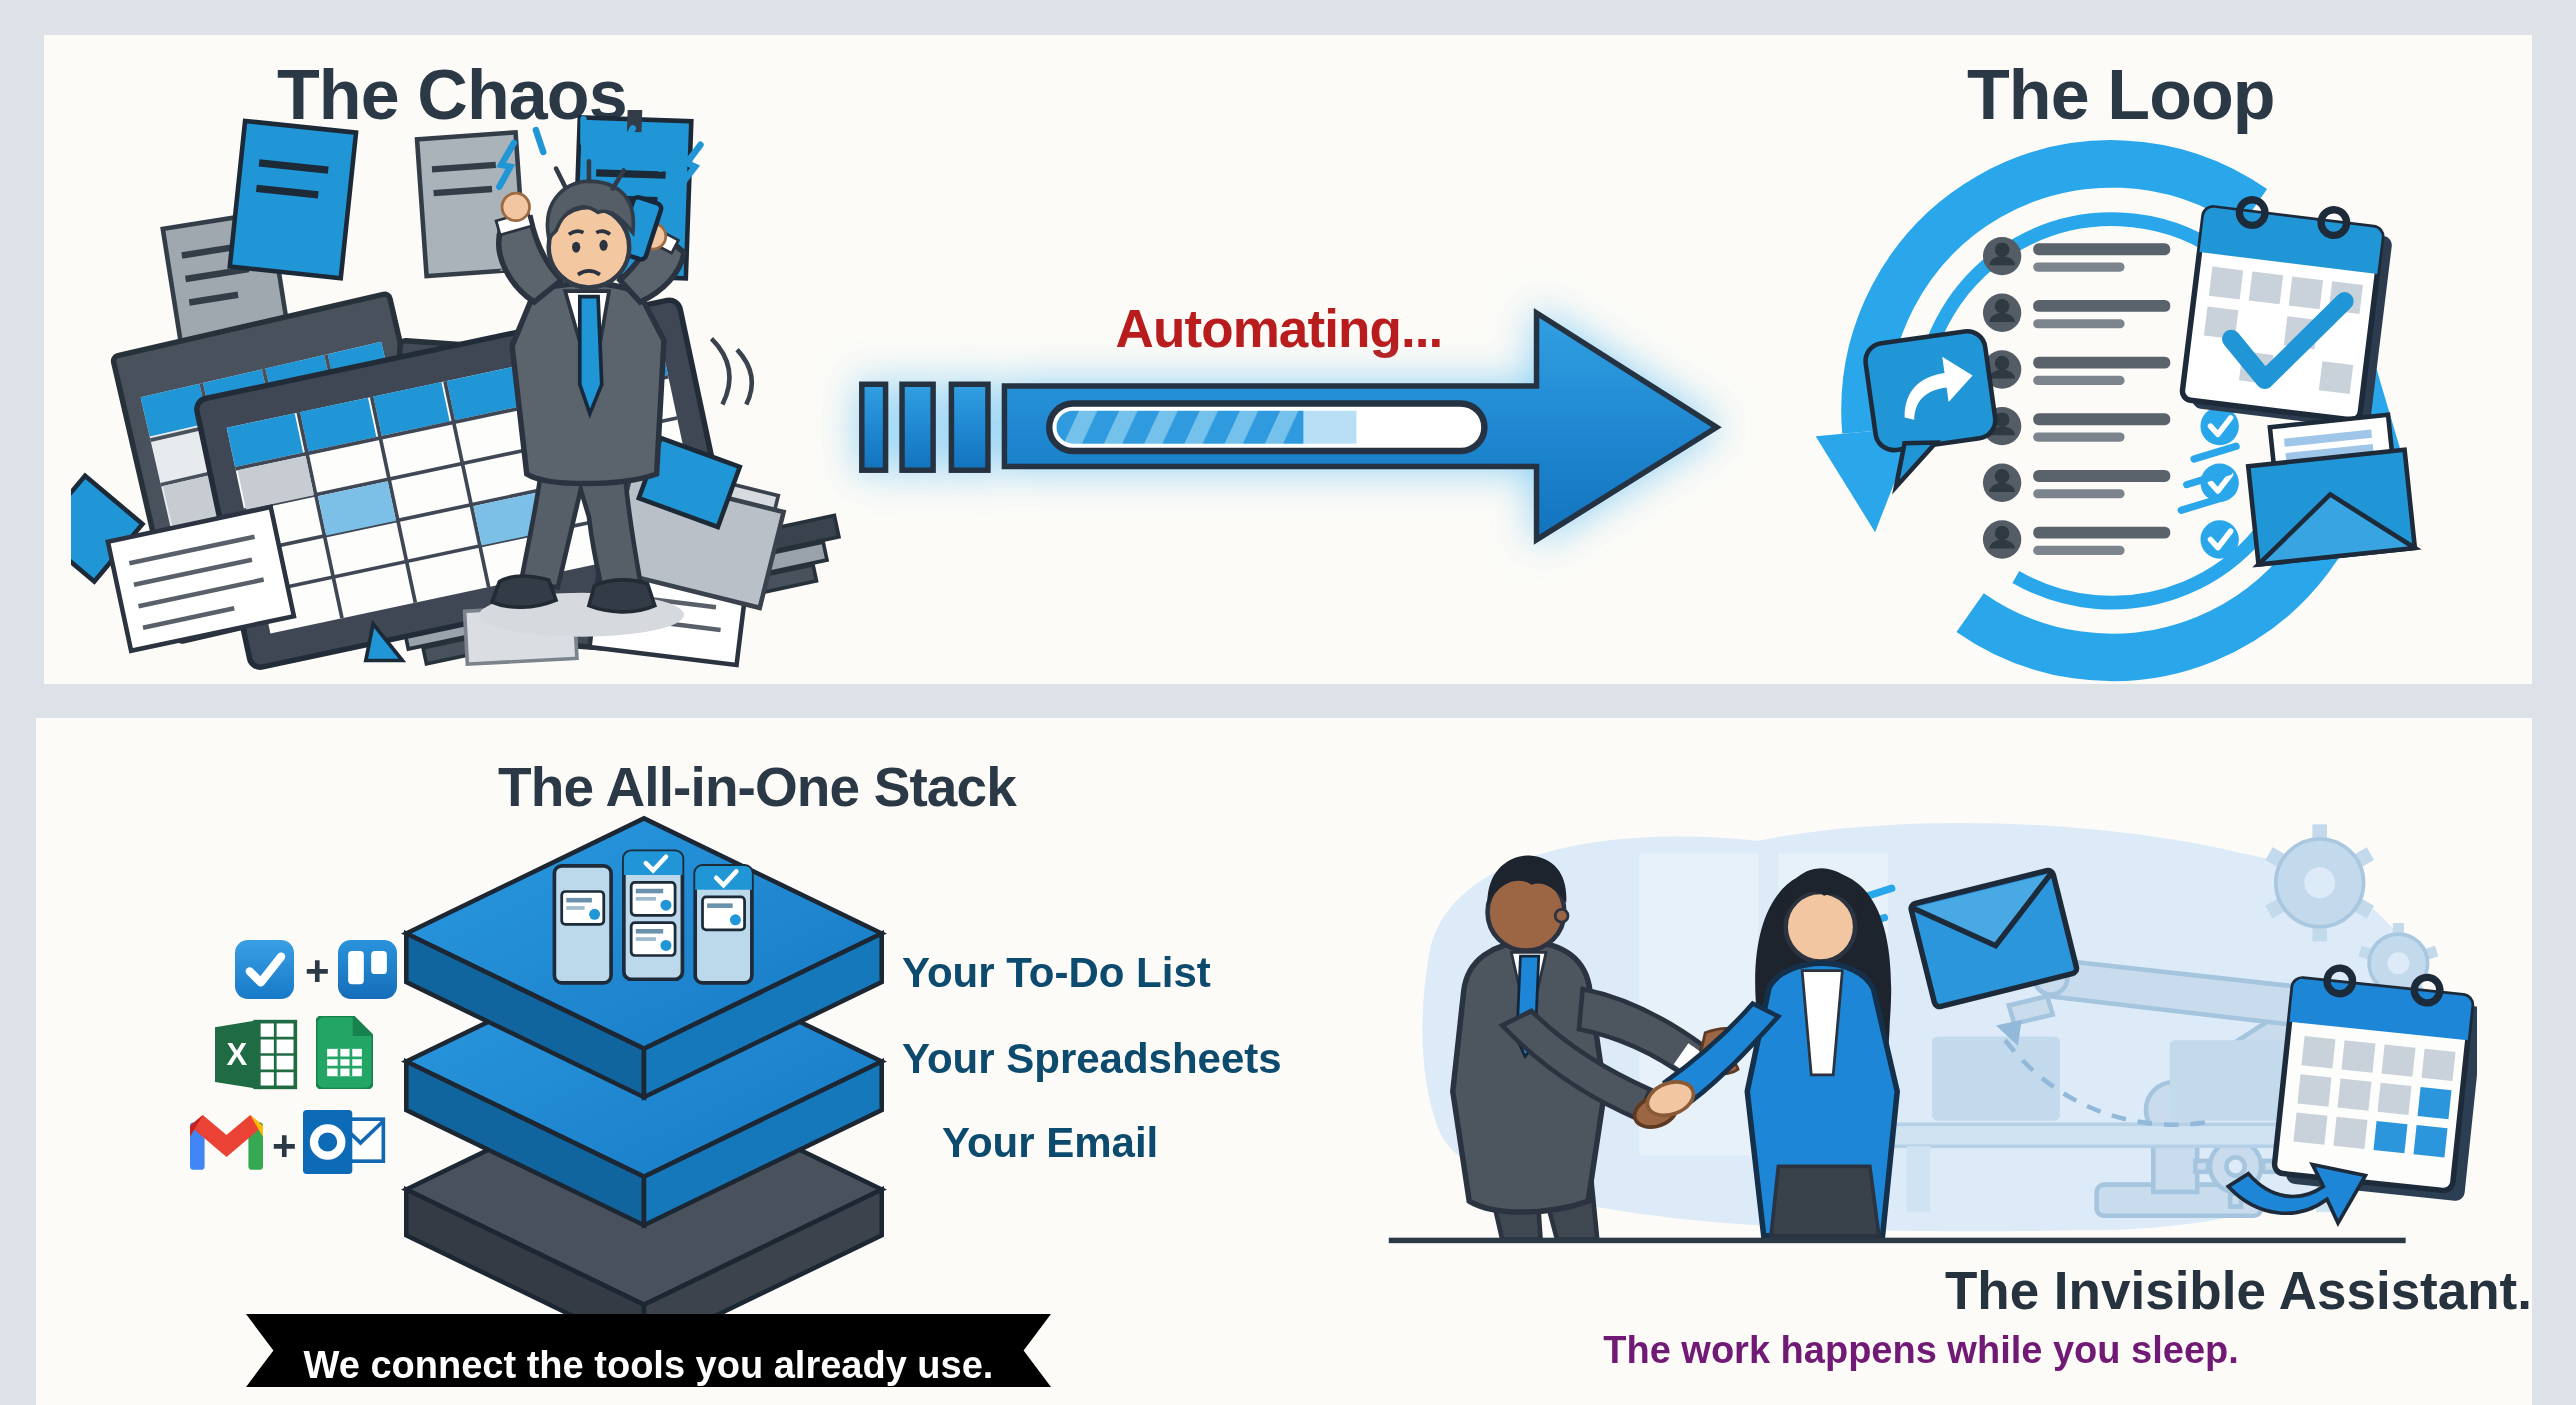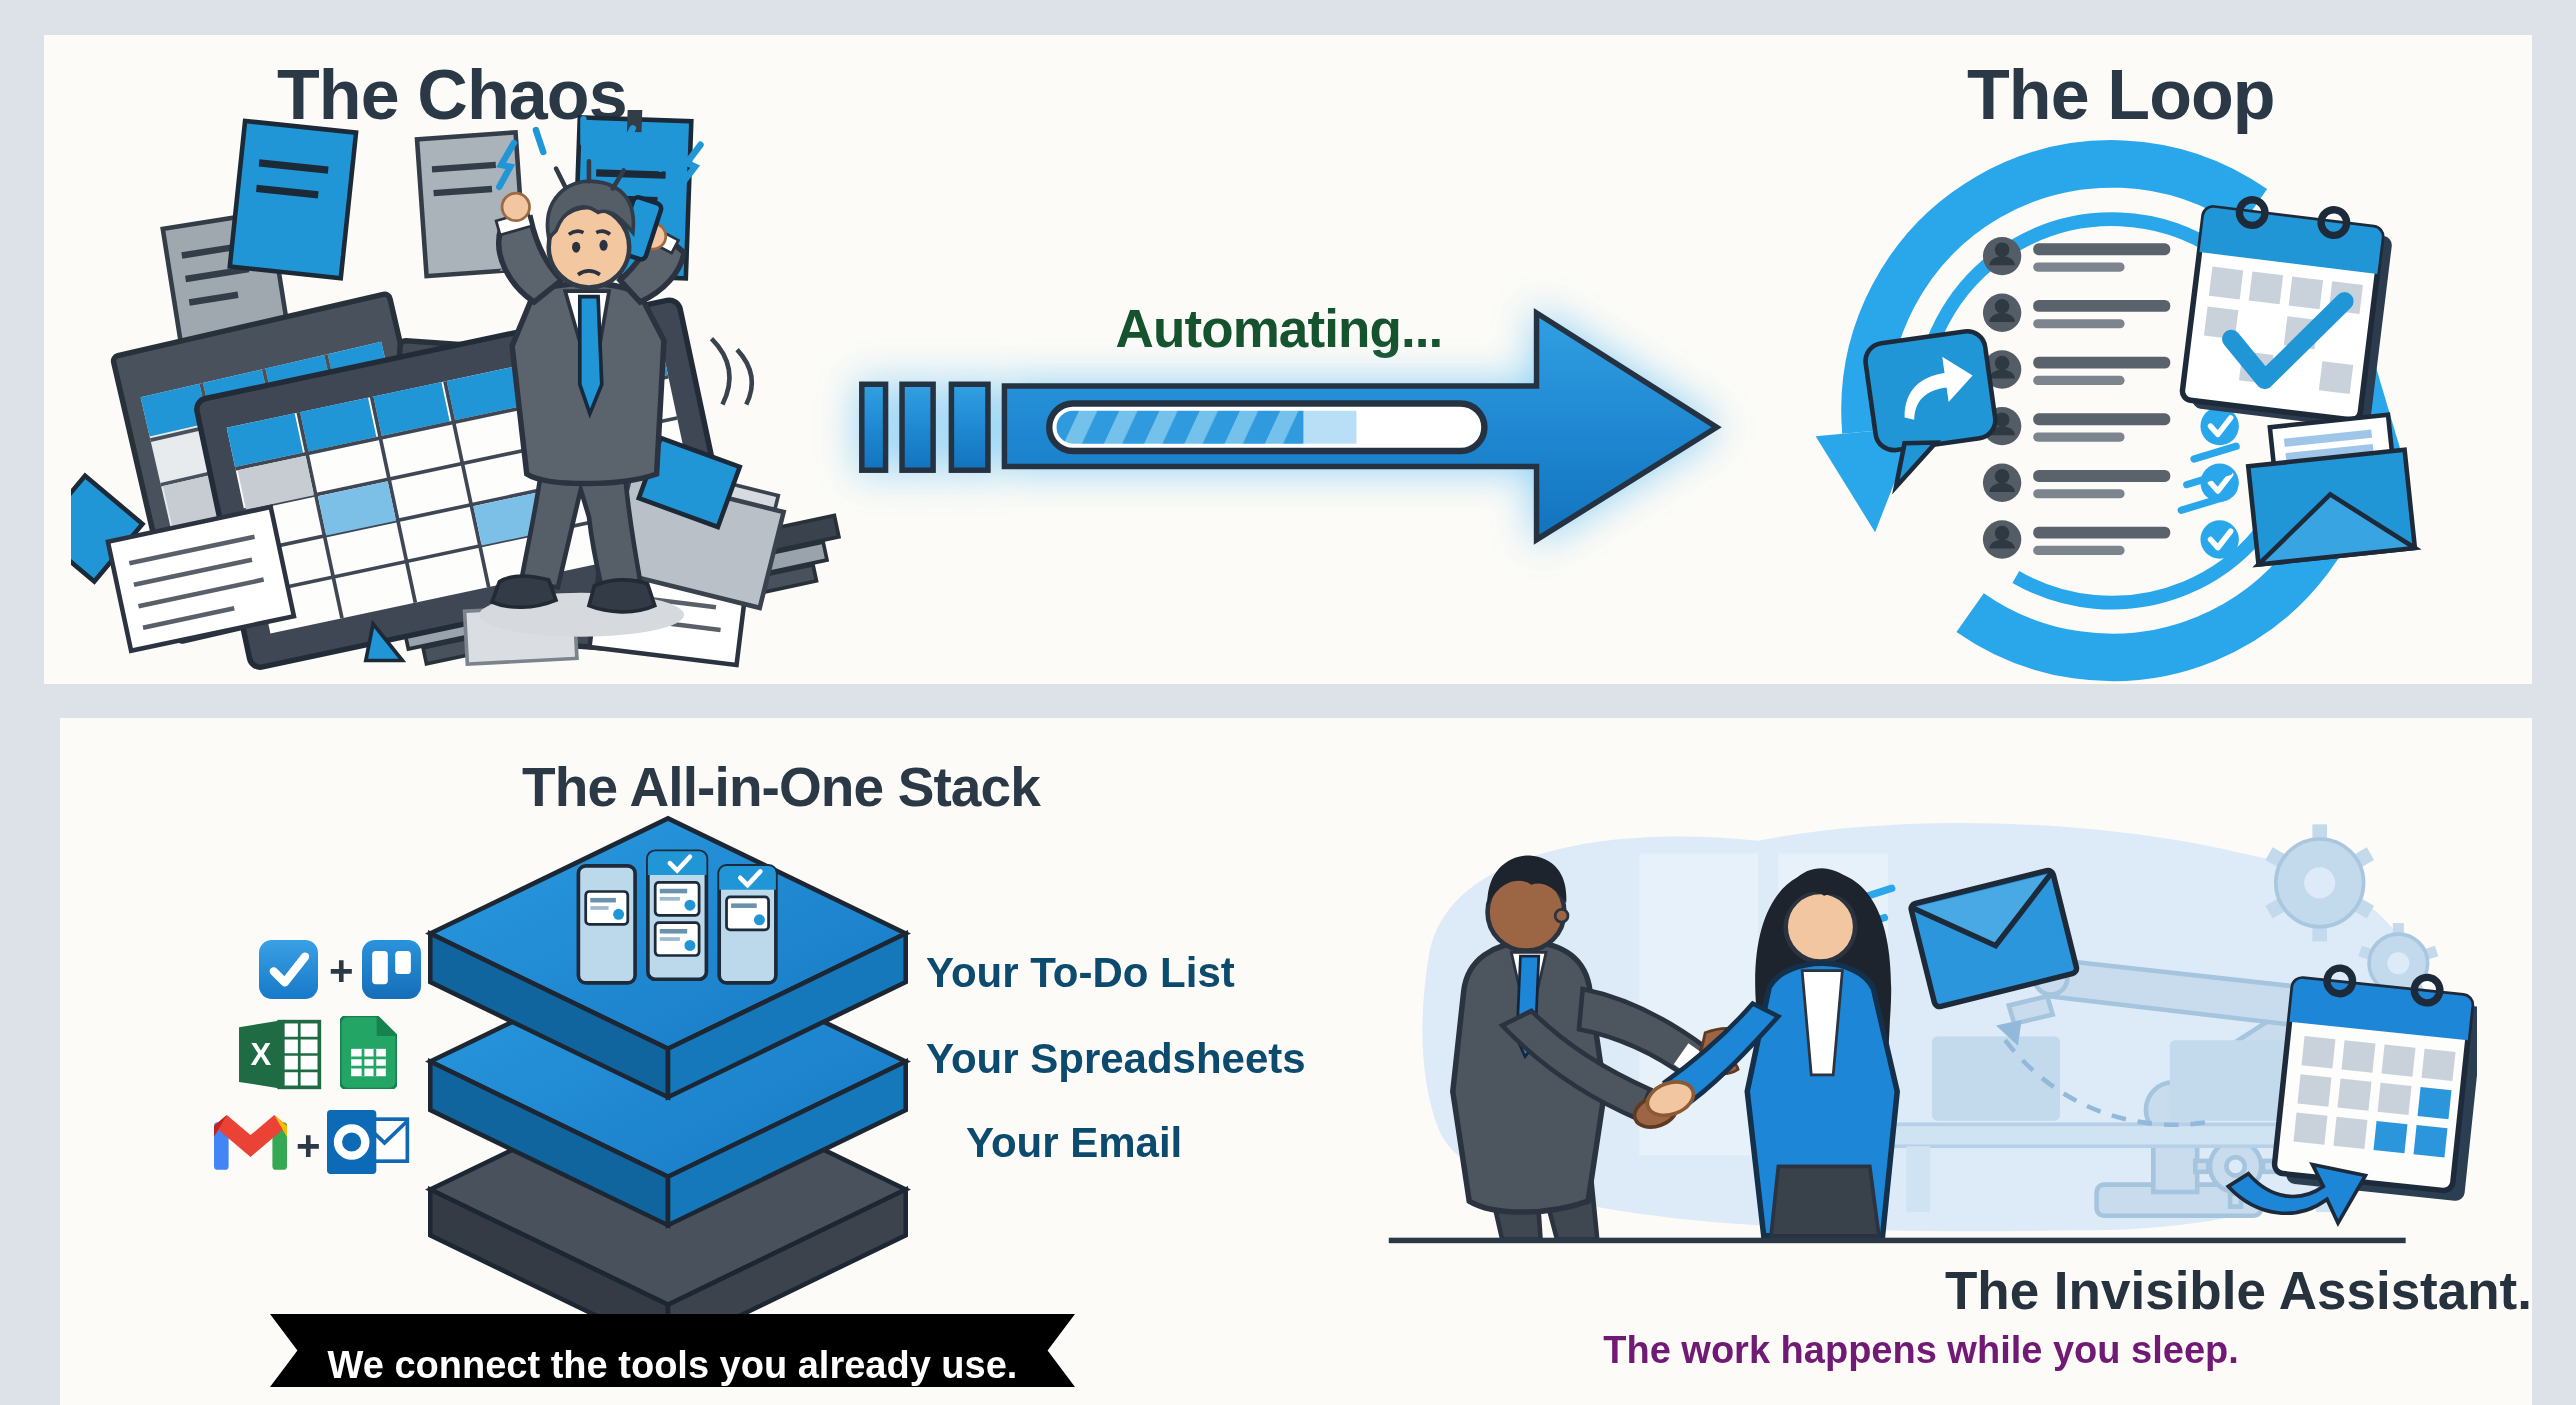--- a/index.html
+++ b/index.html
@@ -1,26 +1,26 @@
 <!DOCTYPE html>
 <html style="font-size:14.6px"><head>
 <meta charset="utf-8">
 <style>
   html,body{margin:0;padding:0;background:#dde2e9;}
   #canvas{position:relative;width:2576px;height:1405px;background:#dde2e9;overflow:hidden;
           font-family:"Liberation Sans", sans-serif;color:#2b3947;}
   .panel{position:absolute;background:#fcfbf7;}
   #panel-top{left:44px;top:35px;width:2488px;height:649px;}
-  #panel-stack{left:60px;top:718px;width:1442px;height:687px;}
+  #panel-stack{left:36px;top:718px;width:1442px;height:687px;}
   #panel-assistant{left:1310px;top:718px;width:1222px;height:687px;}
   .big-title{position:absolute;font-size:70px;font-weight:bold;letter-spacing:-0.9px;color:#2b3947;white-space:nowrap;}
   .panel-title{position:absolute;width:100%;text-align:center;font-size:55px;font-weight:bold;letter-spacing:-0.9px;color:#2b3947;}
   .abs{position:absolute;}
   #automating-label{position:absolute;left:915px;top:263px;width:640px;text-align:center;
-      font-size:53px;font-weight:bold;color:#14532d;letter-spacing:-0.9px;}
+      font-size:53px;font-weight:bold;color:#b91c1c;letter-spacing:-0.9px;}
   #arrow-svg{filter:drop-shadow(0 0 20px rgba(120,200,245,.85));}
   .stack-label{position:absolute;left:866px;font-size:42px;font-weight:bold;color:#0c4a6e;white-space:nowrap;}
   .tool-row-icon{position:absolute;}
   .plus-joiner{position:absolute;font-size:42px;font-weight:bold;color:#2b3947;}
   #banner{position:absolute;left:210px;top:596px;width:805px;height:73px;background:#000000;
       clip-path:polygon(0% 0%,100% 0%,calc(100% - 27.4px) 50%,100% 100%,0% 100%,27.4px 50%);
       display:flex;align-items:flex-end;justify-content:center;}
   #banner span{color:#ffffff;font-size:38px;font-weight:bold;letter-spacing:0px;}
   #assistant-headline{position:absolute;width:100%;text-align:right;top:542px;font-size:53px;font-weight:bold;color:#26333f;}
   #assistant-subline{position:absolute;width:100%;text-align:center;top:611px;font-size:38px;font-weight:bold;color:#701a75;}

